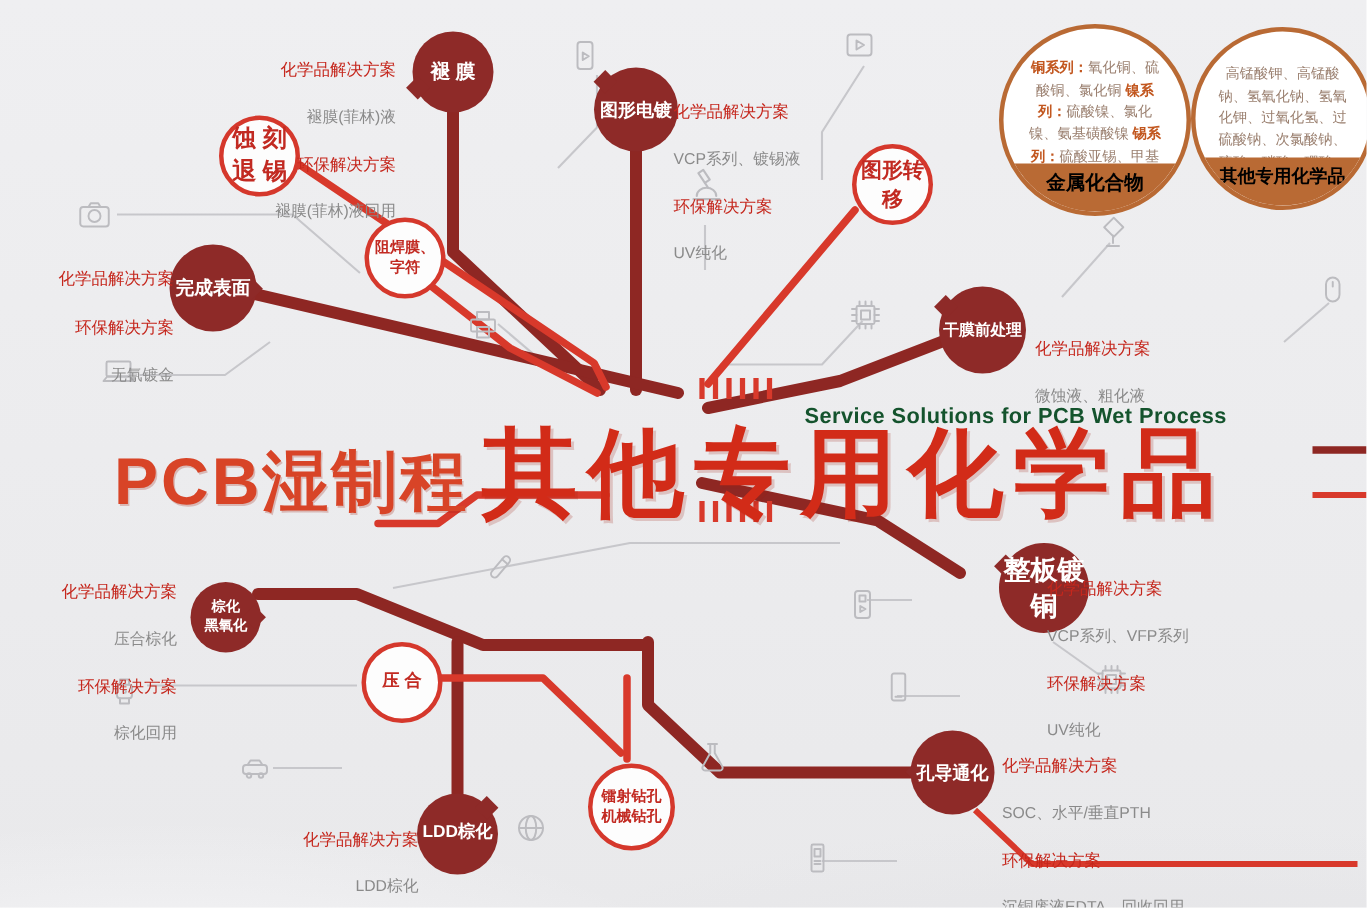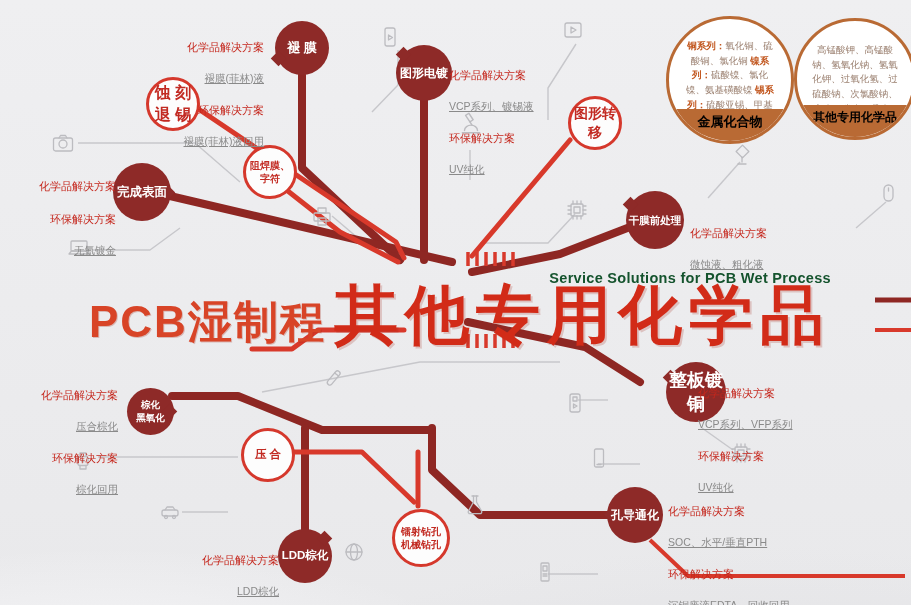--- a/index.html
+++ b/index.html
@@ -17,27 +17,27 @@
   .icon svg{display:block;stroke:#bcbcc0;fill:none;stroke-width:1.3;stroke-linejoin:round;stroke-linecap:round;}
 
   .node{position:absolute;border-radius:50%;display:flex;align-items:center;justify-content:center;
         text-align:center;z-index:3;font-weight:bold;white-space:pre-line;line-height:1.35;}
   .node.solid{background:#8e2a28;color:#ffffff;}
   .node.outline{background:#fdfdfd;border:3px solid #d5382c;color:#c22a22;}
   .tail{position:absolute;width:11px;height:11px;background:#8e2a28;transform:rotate(45deg);z-index:-1;}
 
   .callout{position:absolute;z-index:4;width:132px;font-size:10.5px;line-height:1.4;white-space:pre-line;}
   .callout .ct{color:#c5271d;font-weight:normal;font-size:11px;margin-top:3px;}
-  .callout .cd{color:#8a8a8a;margin-top:1px;text-decoration:underline;}
+  .callout .cd{color:#8a8a8a;margin-top:1px;}
   .callout.r{text-align:right;}
 
   .title-block{position:absolute;left:76px;top:270px;z-index:4;}
   .title-en{font-size:14.5px;font-weight:bold;color:#14532d;letter-spacing:0.3px;margin-left:6px;text-align:right;}
   .title-zh{display:flex;align-items:flex-end;margin-top:0px;}
-  .zh1{font-size:44px;font-weight:900;color:#d84427;letter-spacing:2px;line-height:1.05;text-shadow:1px 1px 0 rgba(160,30,15,0.25);margin-left:13px;}
+  .zh1{font-size:44px;font-weight:900;color:#d84427;letter-spacing:2px;line-height:1.05;text-shadow:1px 1px 0 rgba(160,30,15,0.25);}
   .zh2{font-size:64px;font-weight:900;color:#d22b18;letter-spacing:7px;line-height:0.92;margin-left:8px;text-shadow:2px 2px 0 rgba(160,30,15,0.2);}
 
   .badge{position:absolute;border:3px solid #b96a34;border-radius:50%;background:#ffffff;z-index:5;overflow:hidden;}
   .badge .btxt{color:#9b8070;font-size:9.5px;line-height:1.55;text-align:center;}
   .badge .blabel{color:#c2571f;font-weight:bold;}
   .badge .band{position:absolute;bottom:0;left:-4px;right:-4px;height:32px;background:#b96a34;
                color:#000000;font-weight:bold;font-size:13px;text-align:center;line-height:25px;}
 </style>
 </head>
 <body>

